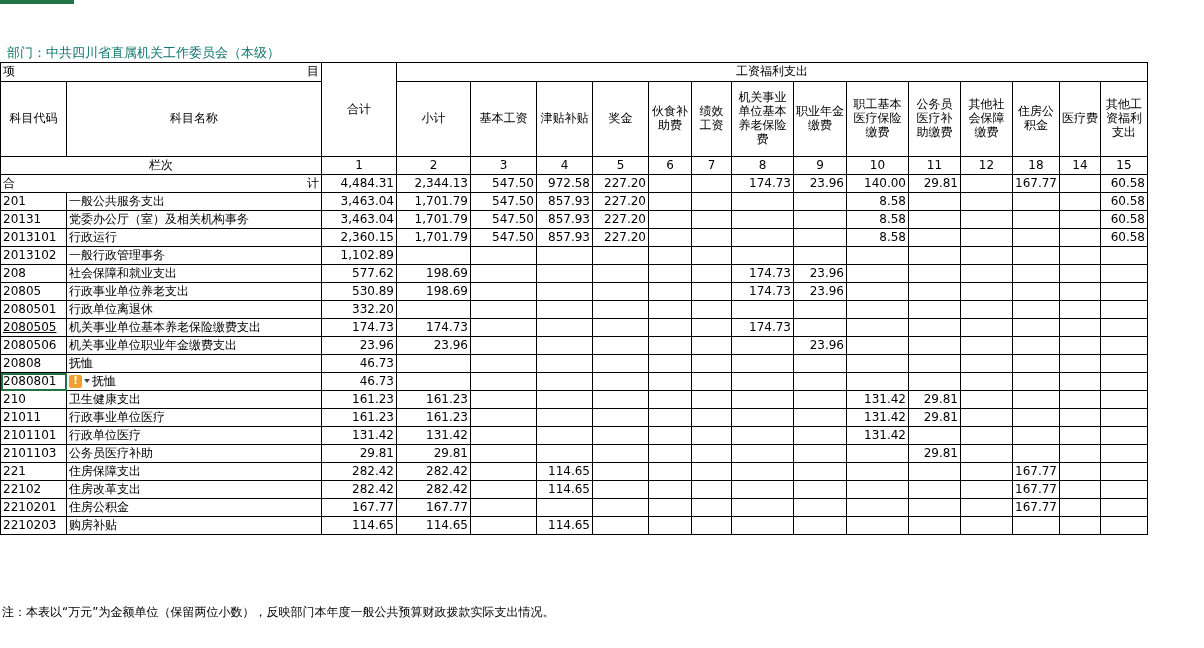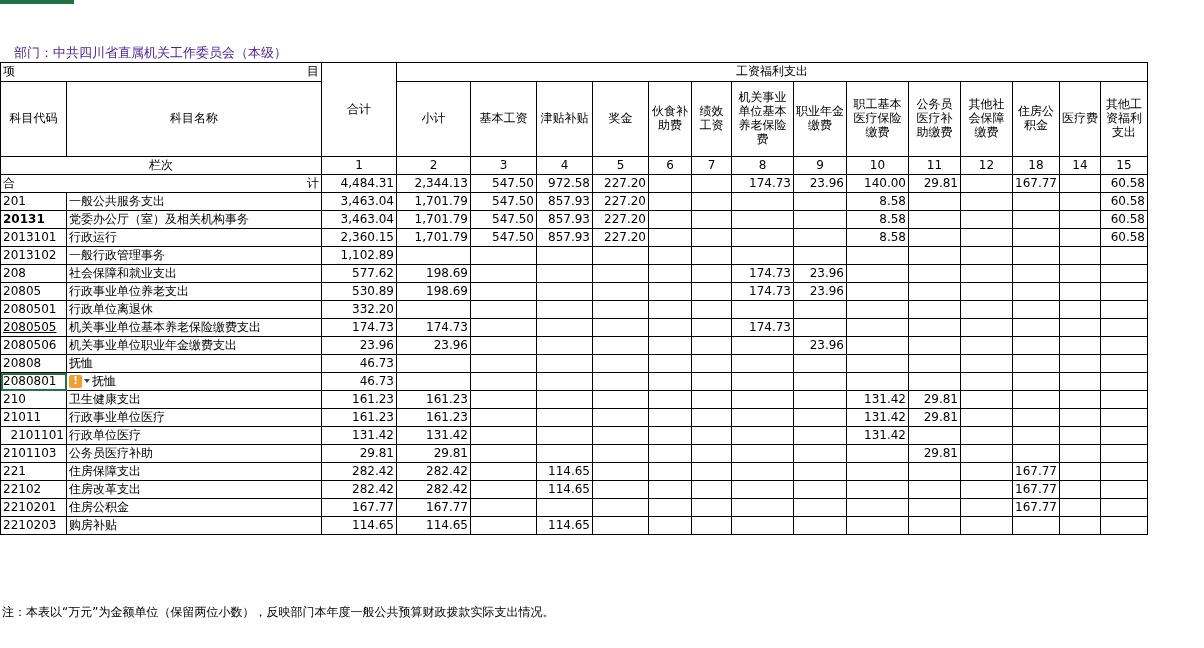--- a/index.html
+++ b/index.html
@@ -26,23 +26,23 @@
   .topbar .green {
     position: absolute;
     left: 0; top: 0;
     width: 74px;
     height: 4px;
     background: #217346;
   }
   .dept-line {
     position: absolute;
     top: 44px;
-    left: 14px;
+    left: 7px;
     font-size: 13px;
-    color: #4c1d95;
+    color: #0f766e;
     white-space: nowrap;
     font-family: "DejaVu Sans", "Liberation Sans", sans-serif;
   }
   table.sheet {
     position: absolute;
     top: 62px;
     left: 0px;
     border-collapse: collapse;
     table-layout: fixed;
     font-size: 12px;
@@ -240,21 +240,21 @@
           <td class="num bold"></td>
           <td class="num bold"></td>
           <td class="num bold">8.58</td>
           <td class="num bold"></td>
           <td class="num bold"></td>
           <td class="num bold num-small"></td>
           <td class="num bold"></td>
           <td class="num bold">60.58</td>
         </tr>
         <tr>
-          <td class="code bold" style="height: 17px; font-weight: bold;">20131</td>
+          <td class="code bold" style="height: 17px;">20131</td>
           <td class="name-0 bold">党委办公厅（室）及相关机构事务</td>
           <td class="num bold">3,463.04</td>
           <td class="num bold">1,701.79</td>
           <td class="num bold">547.50</td>
           <td class="num bold">857.93</td>
           <td class="num bold">227.20</td>
           <td class="num bold"></td>
           <td class="num bold"></td>
           <td class="num bold"></td>
           <td class="num bold"></td>
@@ -471,21 +471,21 @@
           <td class="num bold"></td>
           <td class="num bold"></td>
           <td class="num bold">131.42</td>
           <td class="num bold">29.81</td>
           <td class="num bold"></td>
           <td class="num bold num-small"></td>
           <td class="num bold"></td>
           <td class="num bold"></td>
         </tr>
         <tr>
-          <td class="code" style="height: 17px; text-align: right;">2101101</td>
+          <td class="code" style="height: 17px;">2101101</td>
           <td class="name-1">行政单位医疗</td>
           <td class="num">131.42</td>
           <td class="num">131.42</td>
           <td class="num"></td>
           <td class="num"></td>
           <td class="num"></td>
           <td class="num"></td>
           <td class="num"></td>
           <td class="num"></td>
           <td class="num"></td>

